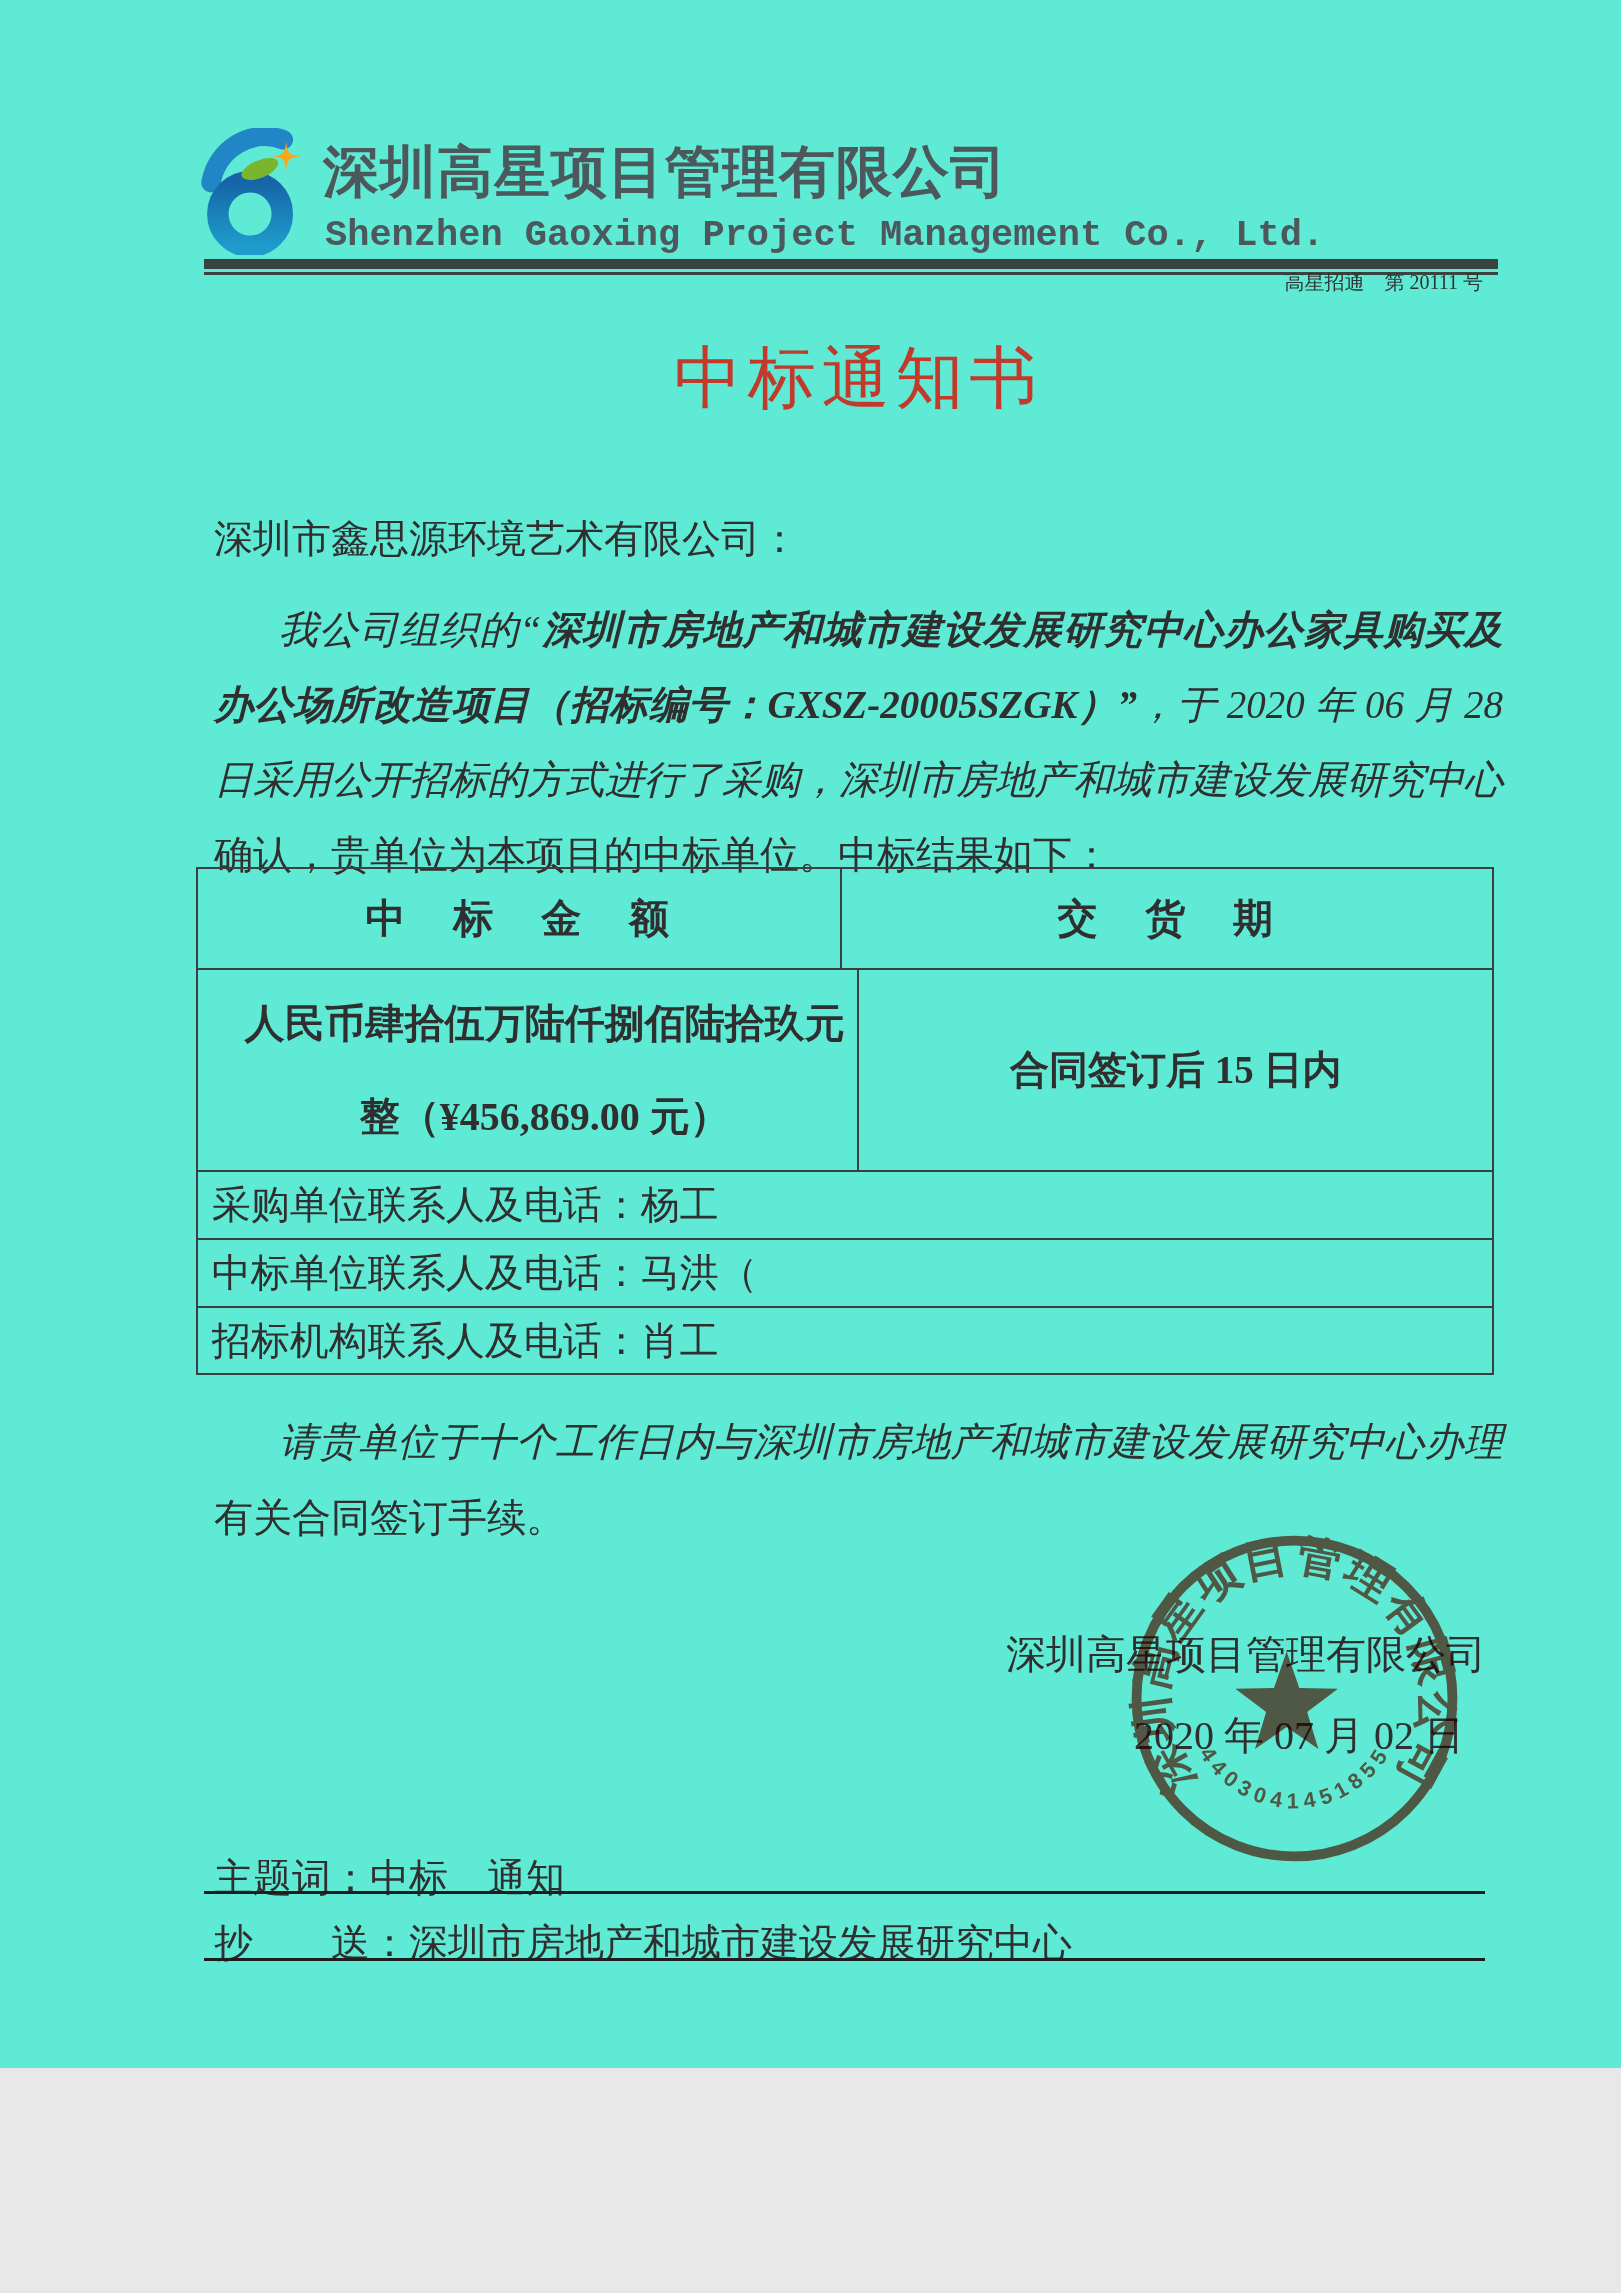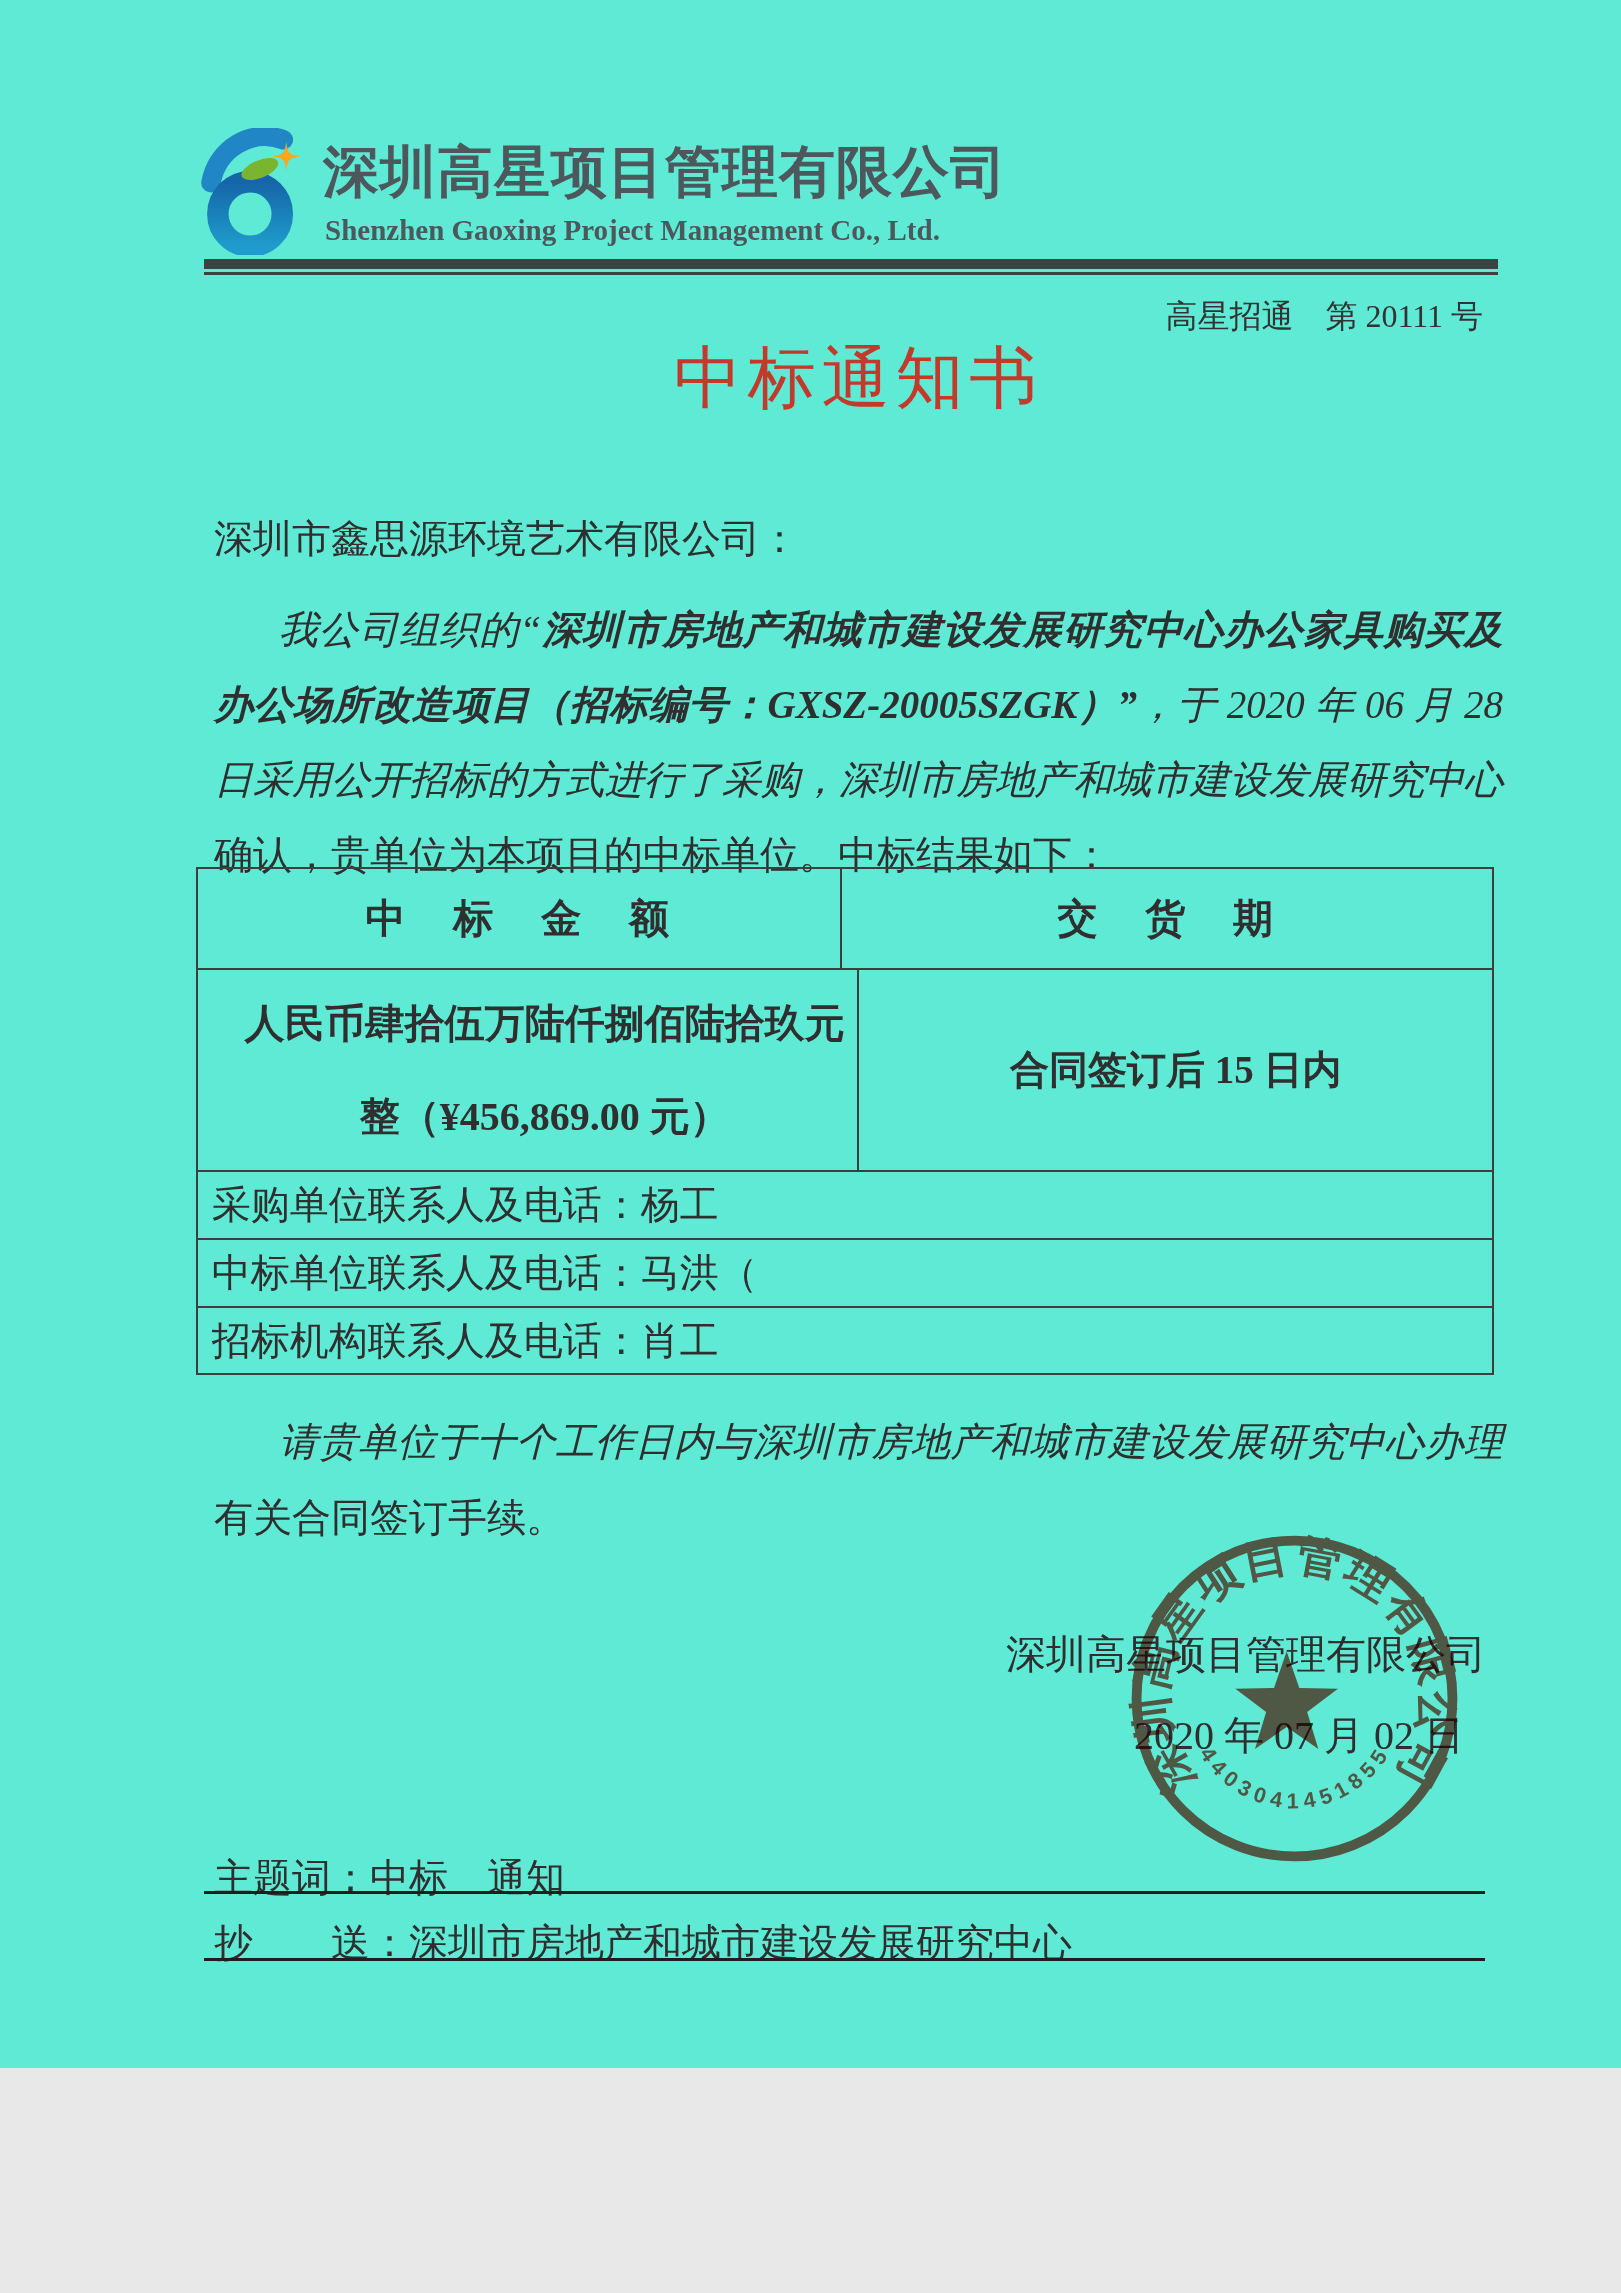--- a/index.html
+++ b/index.html
@@ -13,27 +13,27 @@
   }
   
   .logo{position:absolute;left:199px;top:128px;width:108px;height:127px;}
   .co-cn{
     position:absolute;left:323px;top:135px;
     font-family:"Liberation Sans","DejaVu Sans",sans-serif;
     font-size:56px;font-weight:bold;color:#4c585c;letter-spacing:1px;
   }
   .co-en{
     position:absolute;left:325px;top:214px;
-    font-family:Liberation Serif, serif;
-    font-size:29px;font-weight:bold;color:#4c585c;
+    font-family:Liberation Mono, monospace;
+    font-size:37px;font-weight:bold;color:#4c585c;
   }
   .rule-thick{position:absolute;left:204px;top:259px;width:1294px;height:9.8px;background:#39433f;}
   .rule-thin{position:absolute;left:204px;top:272px;width:1294px;height:2.9px;background:#39433f;}
   
-  .docnum{position:absolute;right:138px;top:295px;font-size:32px;color:#333;}
+  .docnum{position:absolute;right:138px;top:269px;font-size:20px;color:#333;}
   .title{
     position:absolute;left:214px;top:333px;width:1289px;
     text-align:center;font-size:68px;font-weight:normal;color:#c13a2c;letter-spacing:5.9px;
   }
   
   .recipient{position:absolute;left:214px;top:512px;font-size:39px;}
   .para{position:absolute;left:214px;width:1289px;font-size:39px;line-height:75px;}
   .para1{top:592px;}
   .para2{top:1404px;line-height:76px;}
   .jline{text-align:justify;text-align-last:justify;font-style:italic;}

